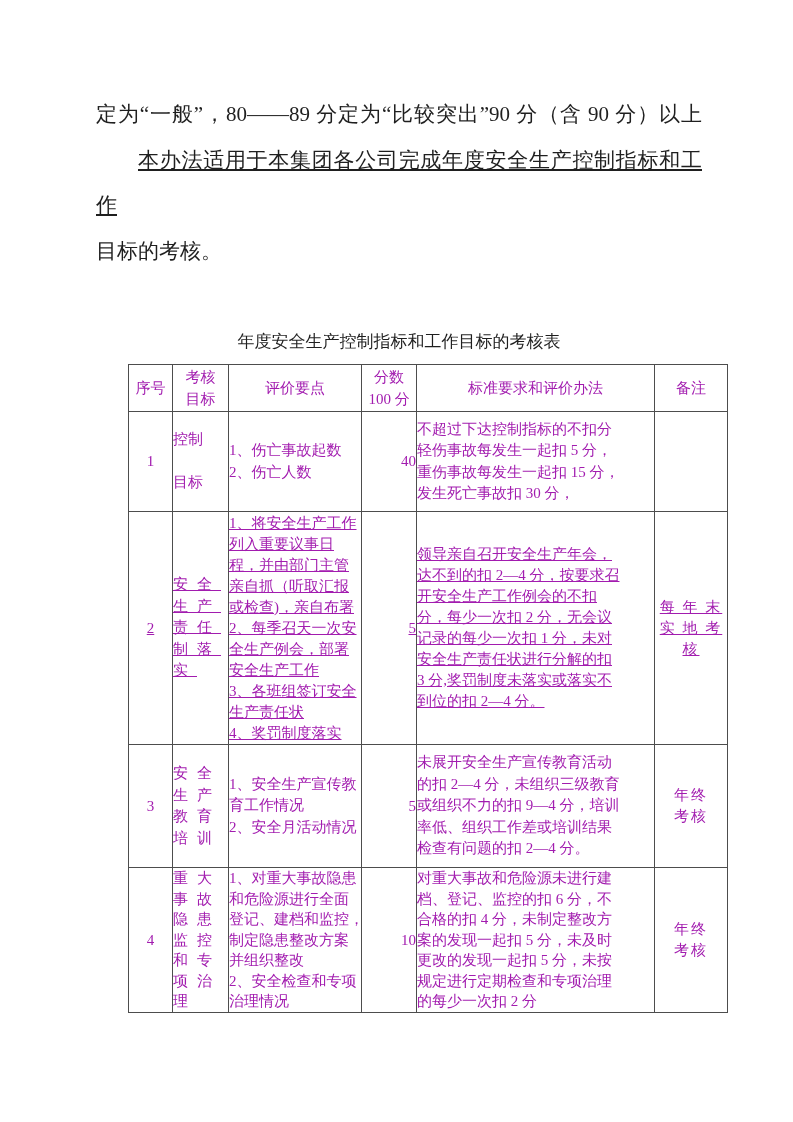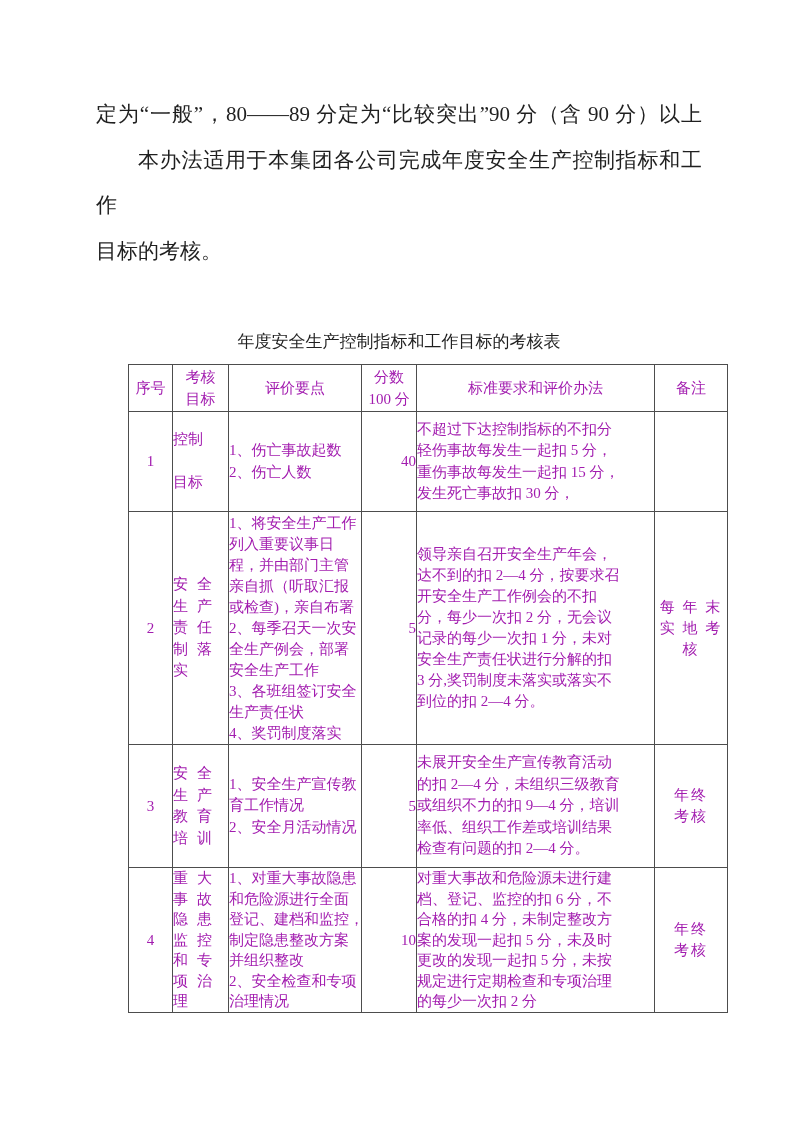--- a/index.html
+++ b/index.html
@@ -15,21 +15,21 @@
   .body-text {
     position: absolute;
     left: 96px;
     top: 92px;
     width: 606px;
     font-size: 21px;
     line-height: 45.5px;
   }
   .line { text-align: left; }
   .line.justify-last { text-align: justify; text-align-last: justify; }
-  .line.indent { text-indent: 42px; }
+  .line.indent { text-indent: 42px; text-decoration: underline; }
   .table-title {
     position: absolute;
     left: 96px;
     top: 329px;
     width: 606px;
     text-align: center;
     font-size: 17px;
     line-height: 26px;
   }
   table.assessment {
@@ -81,21 +81,21 @@
     line-height: 21.5px;
     margin-left: 32px;
   }
   td.c-remark {
     text-align: center;
     white-space: pre;
     line-height: 21.5px;
     letter-spacing: 2px;
     margin-left: 39px;
   }
-  tr.r2 td { line-height: 21px; }
+  tr.r2 td { line-height: 21px; text-decoration: underline; }
   tr.r2 td.c-goal { line-height: 21.5px; }
   tr.r4 td.c-goal, tr.r4 td.c-points, tr.r4 td.c-criteria { line-height: 20.5px; }
 </style>
 </head>
 <body>
 
 <div class="page">
 
   <div class="body-text">
     <div class="line justify-last">定为“一般”，80——89 分定为“比较突出”90 分（含 90 分）以上</div>

